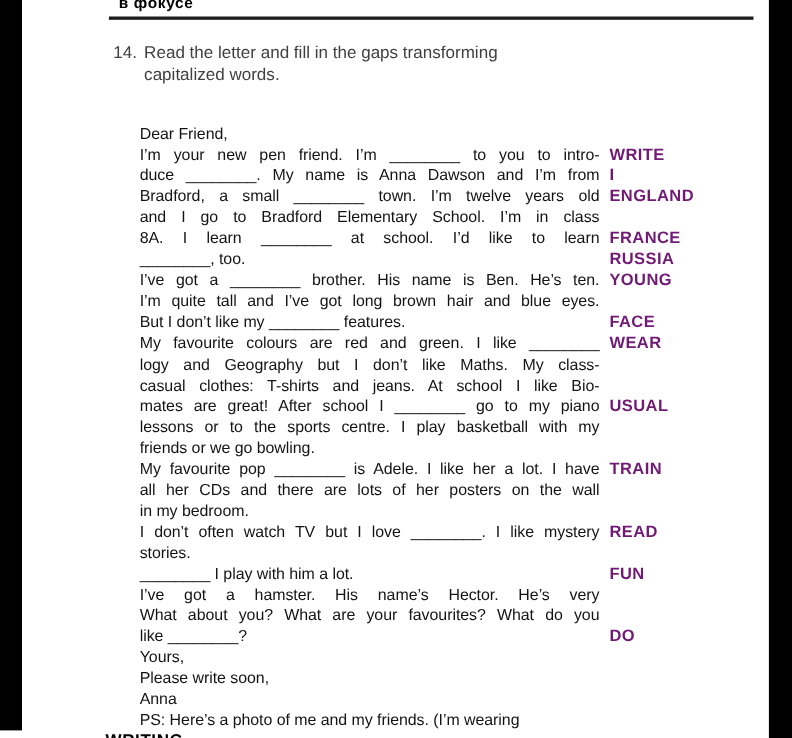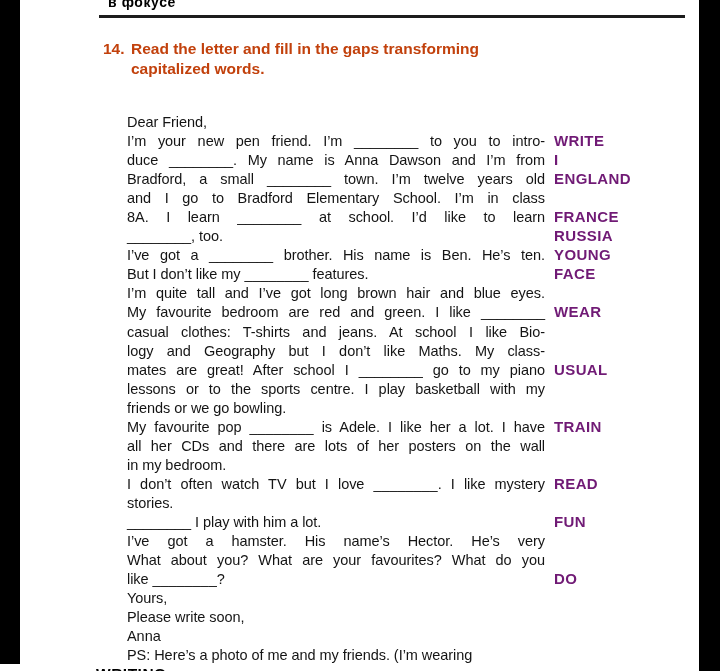--- a/index.html
+++ b/index.html
@@ -34,22 +34,22 @@
   }
   .header-rule {
     position: absolute; left: 99px; top: 15px;
     width: 586px; height: 2.5px;
     background: #1c1c1c;
   }
 
   .exercise {
     position: absolute; left: 103px; top: 39px;
     display: flex;
-    font-weight: 700; font-size: 15.5px; line-height: 19.5px;
-    color: #c2410c;
+    font-weight: 400; font-size: 15.5px; line-height: 19.5px;
+    color: #404040;
     width: 450px;
   }
   .ex-num { width: 28px; flex: 0 0 28px; }
   .ex-title { flex: 1; }
 
   .letter {
     position: absolute; left: 127px; top: 77px;
     width: 573px;
     margin-top: 36px;
   }
@@ -139,41 +139,41 @@
     <div class="line-text">________, too.</div>
     <div class="line-key">RUSSIA</div>
   </div>
 
   <div class="line-row">
     <div class="line-text justify">I’ve got a ________ brother. His name is Ben. He’s ten.</div>
     <div class="line-key">YOUNG</div>
   </div>
 
   <div class="line-row">
+    <div class="line-text justify">I’m quite tall and I’ve got long brown hair and blue eyes.</div>
+    <div class="line-key"></div>
+  </div>
+
+  <div class="line-row">
     <div class="line-text">But I don’t like my ________ features.</div>
     <div class="line-key">FACE</div>
   </div>
 
   <div class="line-row">
-    <div class="line-text justify">I’m quite tall and I’ve got long brown hair and blue eyes.</div>
-    <div class="line-key"></div>
-  </div>
-
-  <div class="line-row">
-    <div class="line-text justify">My favourite bedroom are red and green. I like ________</div>
+    <div class="line-text justify">My favourite colours are red and green. I like ________</div>
     <div class="line-key">WEAR</div>
   </div>
 
   <div class="line-row">
+    <div class="line-text justify">logy and Geography but I don’t like Maths. My class-</div>
+    <div class="line-key"></div>
+  </div>
+
+  <div class="line-row">
     <div class="line-text justify">casual clothes: T-shirts and jeans. At school I like Bio-</div>
-    <div class="line-key"></div>
-  </div>
-
-  <div class="line-row">
-    <div class="line-text justify">logy and Geography but I don’t like Maths. My class-</div>
     <div class="line-key"></div>
   </div>
 
   <div class="line-row">
     <div class="line-text justify">mates are great! After school I ________ go to my piano</div>
     <div class="line-key">USUAL</div>
   </div>
 
   <div class="line-row">
     <div class="line-text justify">lessons or to the sports centre. I play basketball with my</div>

